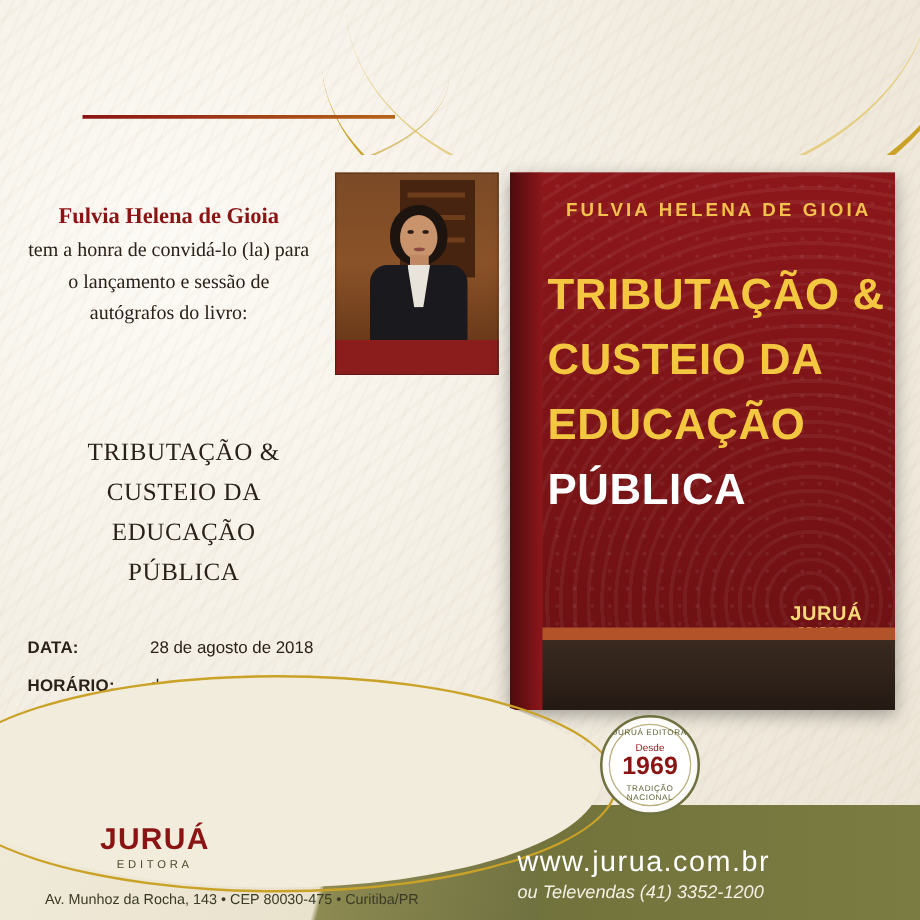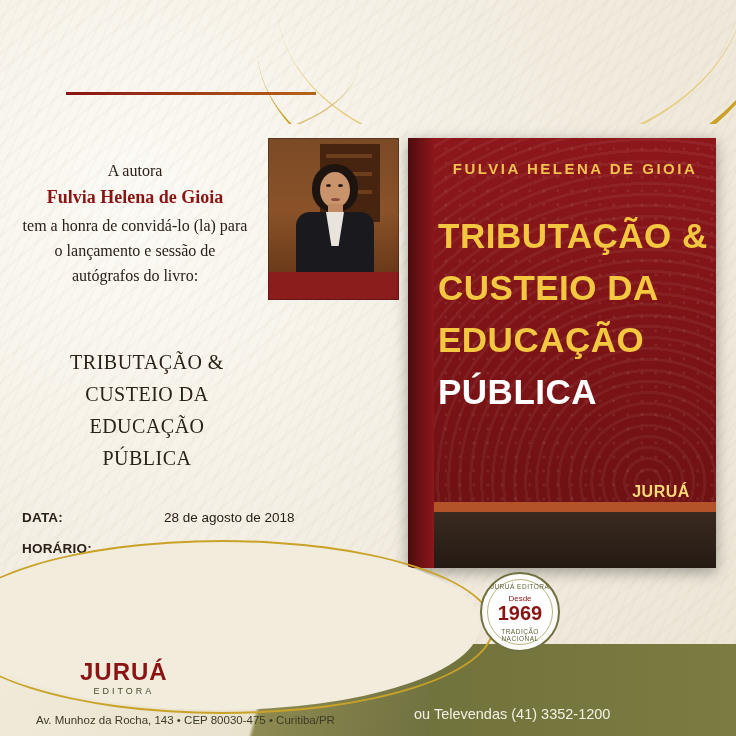--- a/index.html
+++ b/index.html
@@ -134,21 +134,21 @@
   .book-title .l4{color:#ffffff;}
   .book-logo{
     position:absolute;right:18px;bottom:60px;width:74px;text-align:center;
     font-family:"Liberation Sans", sans-serif;color:#f6d978;
   }
   .book-logo .bl-main{font-size:16px;font-weight:bold;letter-spacing:.5px;}
   .book-logo .bl-sub{font-size:7px;letter-spacing:2px;}
 
   
   .details{position:absolute;left:22px;top:508px;width:400px;color:#2a2118;}
-  .drow{display:flex;margin-bottom:12px;font-size:15px;line-height:19px;gap:44px;}
+  .drow{display:flex;margin-bottom:12px;font-size:15px;line-height:19px;}
   .dlabel{
     width:98px;flex:0 0 98px;font-family:"Liberation Sans", sans-serif;
     font-weight:bold;font-size:13.5px;color:#2a2118;letter-spacing:.2px;
   }
   .dval{font-family:"Liberation Sans", sans-serif;font-size:13.5px;color:#2a2118;}
   .dval span{display:block;text-align:center;}
 
   
   .footer{
     position:absolute;left:0;bottom:0;width:736px;height:92px;
@@ -175,21 +175,21 @@
   .addr{
     position:absolute;left:36px;bottom:10px;
     font-family:"Liberation Sans", sans-serif;font-size:11.5px;color:#3b3b24;
   }
   .site-block{
     position:absolute;right:22px;bottom:14px;width:300px;text-align:left;color:#f3efe0;
     font-family:"Liberation Sans", sans-serif;
   }
   .site-small{font-size:11.5px;margin-bottom:2px;color:#efeadb;}
   .site-url{font-size:23px;letter-spacing:1.2px;color:#ffffff;}
-  .site-tel{font-size:14.5px;margin-top:3px;color:#f4f0e3;}
+  .site-tel{font-size:14.5px;margin-top:3px;color:#f4f0e3;font-style:italic;}
   .seal{
     position:absolute;right:176px;bottom:84px;width:76px;height:76px;border-radius:50%;
     background:radial-gradient(circle,#ffffff 62%,#e9e3d2 100%);
     border:2px solid #6f7140;
     font-family:"Liberation Sans", sans-serif;text-align:center;
   }
   .seal .s-top{position:absolute;top:9px;left:0;right:0;font-size:6.5px;letter-spacing:.5px;color:#5d5f33;}
   .seal .s-desde{position:absolute;top:20px;left:0;right:0;font-size:8px;color:#8a1414;}
   .seal .s-year{position:absolute;top:28px;left:0;right:0;font-size:20px;font-weight:bold;color:#8a1414;}
   .seal .s-bot{position:absolute;bottom:8px;left:0;right:0;font-size:6.5px;letter-spacing:.5px;color:#5d5f33;}
@@ -201,21 +201,20 @@
 <div id="card">
 
   <div class="header">
     <div class="swoosh"></div>
     <div class="swoosh2"></div>
     <div class="swoosh3"></div>
     <div class="hdr-rule"></div>
   </div>
 
   <div class="invite-text">
-    <span class="ln1">A autora</span>
     <span class="author">Fulvia Helena de Gioia</span>
     <span>tem a honra de convidá-lo (la)</span>
     <span>para o lançamento e sessão de</span>
     <span>autógrafos do livro:</span>
   </div>
 
   <div class="book-title-left">
     <div>TRIBUTAÇÃO &amp;</div>
     <div>CUSTEIO DA</div>
     <div>EDUCAÇÃO</div>
@@ -288,20 +287,21 @@
     <div class="footer-wave"></div>
     <div class="footer-wave2"></div>
 
     <div class="jurua-foot">
       <div class="jf-main">JURUÁ</div>
       <div class="jf-sub">EDITORA</div>
     </div>
     <div class="addr">Av. Munhoz da Rocha, 143 • CEP 80030-475 • Curitiba/PR</div>
 
     <div class="site-block">
+      <div class="site-url">www.jurua.com.br</div>
       <div class="site-tel">ou Televendas (41) 3352-1200</div>
     </div>
   </div>
 
   <div class="seal">
     <div class="seal-ring"></div>
     <div class="s-top">JURUÁ EDITORA</div>
     <div class="s-desde">Desde</div>
     <div class="s-year">1969</div>
     <div class="s-bot">TRADIÇÃO NACIONAL</div>

